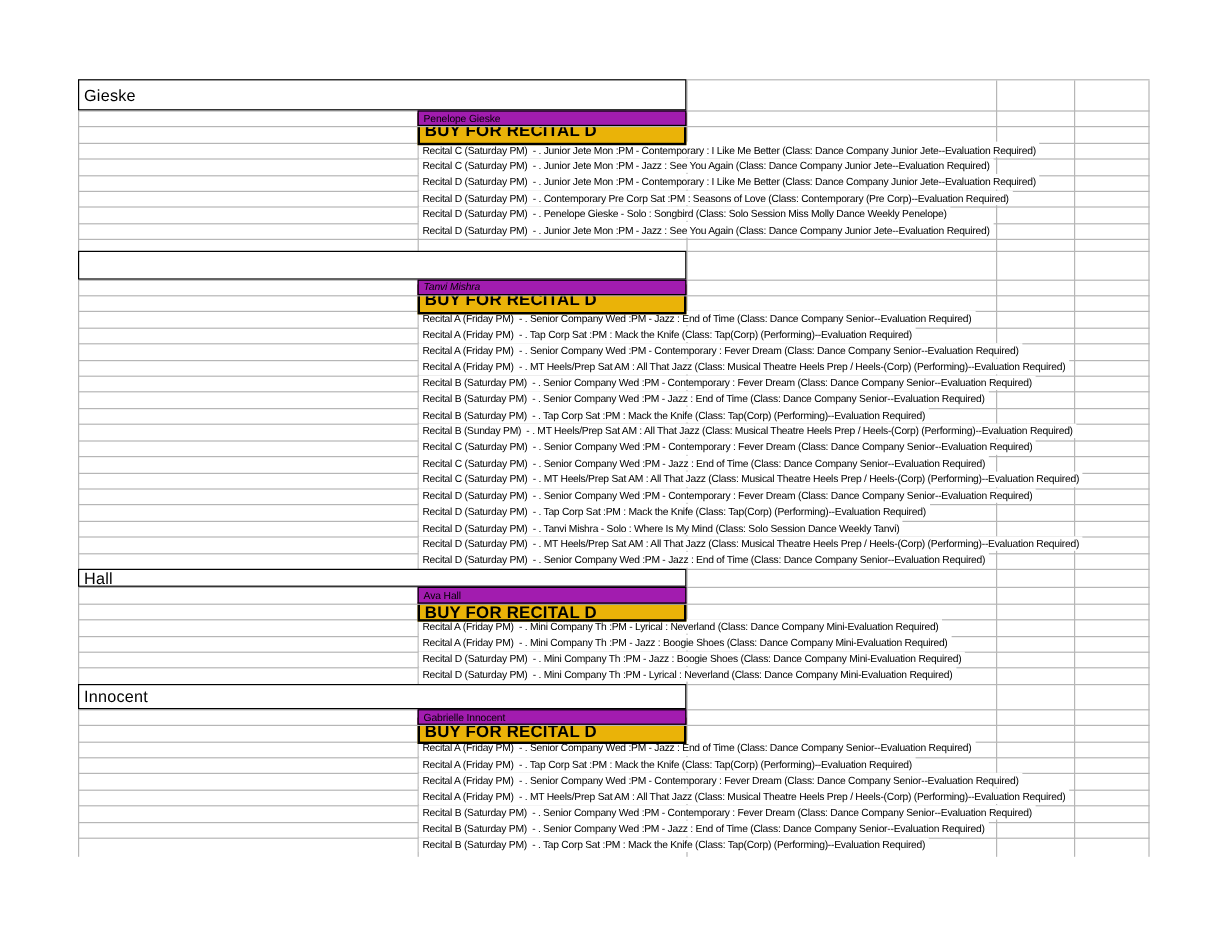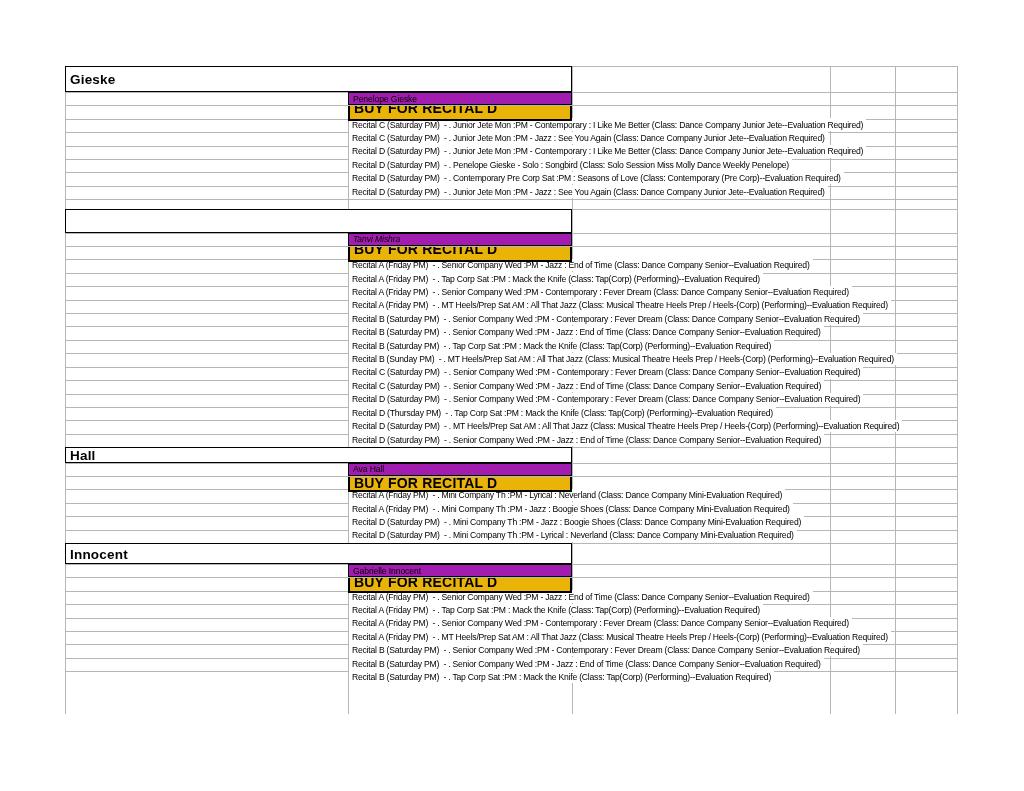--- a/index.html
+++ b/index.html
@@ -15,21 +15,21 @@
   .vline{position:absolute;top:0;bottom:0;width:1px;background:var(--grid);z-index:0;}
   .row{position:relative;z-index:1;border-bottom:1px solid var(--grid);box-sizing:border-box;}
   .header-row{z-index:2;}
   .header-outline{
     position:absolute;left:0;top:-1px;width:507px;height:calc(100% + 1px);
     border:1px solid #000;background:#fff;box-sizing:border-box;
   }
   .family-cell{
     position:absolute;left:0;top:0;width:283px;height:100%;box-sizing:border-box;
     display:flex;align-items:center;padding-left:5px;
-    font-weight:bold;font-size:13.5px;letter-spacing:.2px;
+    font-weight:normal;font-size:13.5px;letter-spacing:.2px;
   }
   .buy-cell{
     position:absolute;left:283px;top:-1px;width:224px;height:calc(100% + 2px);box-sizing:border-box;
     border:2px solid #000;background:#eab308;
     display:flex;align-items:center;padding-left:4px;
     font-weight:bold;font-size:14px;letter-spacing:.2px;margin-top:28px;
   }
   .name-row{z-index:2;}
   .name-cell{
     position:absolute;left:283px;top:-1px;width:224px;height:calc(100% + 1px);box-sizing:border-box;
@@ -65,24 +65,24 @@
       <div class="row detail-row" style="height: 13.42px;">
         <span class="detail-text">Recital C (Saturday PM)  - . Junior Jete Mon :PM - Contemporary : I Like Me Better (Class: Dance Company Junior Jete--Evaluation Required)</span>
       </div>
       <div class="row detail-row" style="height: 13.42px;">
         <span class="detail-text">Recital C (Saturday PM)  - . Junior Jete Mon :PM - Jazz : See You Again (Class: Dance Company Junior Jete--Evaluation Required)</span>
       </div>
       <div class="row detail-row" style="height: 13.42px;">
         <span class="detail-text">Recital D (Saturday PM)  - . Junior Jete Mon :PM - Contemporary : I Like Me Better (Class: Dance Company Junior Jete--Evaluation Required)</span>
       </div>
       <div class="row detail-row" style="height: 13.42px;">
-        <span class="detail-text">Recital D (Saturday PM)  - . Penelope Gieske - Solo : Songbird (Class: Solo Session Miss Molly Dance Weekly Penelope)</span>
+        <span class="detail-text">Recital D (Saturday PM)  - . Contemporary Pre Corp Sat :PM : Seasons of Love (Class: Contemporary (Pre Corp)--Evaluation Required)</span>
       </div>
       <div class="row detail-row" style="height: 13.42px;">
-        <span class="detail-text">Recital D (Saturday PM)  - . Contemporary Pre Corp Sat :PM : Seasons of Love (Class: Contemporary (Pre Corp)--Evaluation Required)</span>
+        <span class="detail-text">Recital D (Saturday PM)  - . Penelope Gieske - Solo : Songbird (Class: Solo Session Miss Molly Dance Weekly Penelope)</span>
       </div>
       <div class="row detail-row" style="height: 13.42px;">
         <span class="detail-text">Recital D (Saturday PM)  - . Junior Jete Mon :PM - Jazz : See You Again (Class: Dance Company Junior Jete--Evaluation Required)</span>
       </div>
       <div class="row blank-row" style="height: 13.4px;"></div>
       <div class="row blank-row" style="height: 9.4px;"></div>
       <div class="row header-row" style="height: 24px;">
         <div class="header-outline"></div>
         <div class="buy-cell">BUY FOR RECITAL D</div>
       </div>
@@ -113,24 +113,30 @@
       <div class="row detail-row" style="height: 13.42px;">
         <span class="detail-text">Recital B (Sunday PM)  - . MT Heels/Prep Sat AM : All That Jazz (Class: Musical Theatre Heels Prep / Heels-(Corp) (Performing)--Evaluation Required)</span>
       </div>
       <div class="row detail-row" style="height: 13.42px;">
         <span class="detail-text">Recital C (Saturday PM)  - . Senior Company Wed :PM - Contemporary : Fever Dream (Class: Dance Company Senior--Evaluation Required)</span>
       </div>
       <div class="row detail-row" style="height: 13.42px;">
         <span class="detail-text">Recital C (Saturday PM)  - . Senior Company Wed :PM - Jazz : End of Time (Class: Dance Company Senior--Evaluation Required)</span>
       </div>
       <div class="row detail-row" style="height: 13.42px;">
+        <span class="detail-text">Recital C (Saturday PM)  - . MT Heels/Prep Sat AM : All That Jazz (Class: Musical Theatre Heels Prep / Heels-(Corp) (Performing)--Evaluation Required)</span>
+      </div>
+      <div class="row detail-row" style="height: 13.42px;">
         <span class="detail-text">Recital D (Saturday PM)  - . Senior Company Wed :PM - Contemporary : Fever Dream (Class: Dance Company Senior--Evaluation Required)</span>
       </div>
       <div class="row detail-row" style="height: 13.42px;">
-        <span class="detail-text">Recital D (Thursday PM)  - . Tap Corp Sat :PM : Mack the Knife (Class: Tap(Corp) (Performing)--Evaluation Required)</span>
+        <span class="detail-text">Recital D (Saturday PM)  - . Tap Corp Sat :PM : Mack the Knife (Class: Tap(Corp) (Performing)--Evaluation Required)</span>
+      </div>
+      <div class="row detail-row" style="height: 13.42px;">
+        <span class="detail-text">Recital D (Saturday PM)  - . Tanvi Mishra - Solo : Where Is My Mind (Class: Solo Session Dance Weekly Tanvi)</span>
       </div>
       <div class="row detail-row" style="height: 13.42px;">
         <span class="detail-text">Recital D (Saturday PM)  - . MT Heels/Prep Sat AM : All That Jazz (Class: Musical Theatre Heels Prep / Heels-(Corp) (Performing)--Evaluation Required)</span>
       </div>
       <div class="row detail-row" style="height: 13.42px;">
         <span class="detail-text">Recital D (Saturday PM)  - . Senior Company Wed :PM - Jazz : End of Time (Class: Dance Company Senior--Evaluation Required)</span>
       </div>
       <div class="row blank-row" style="height: 13.4px;"></div>
       <div class="row header-row" style="height: 15.5px; text-align: right;">
         <div class="header-outline"></div>

